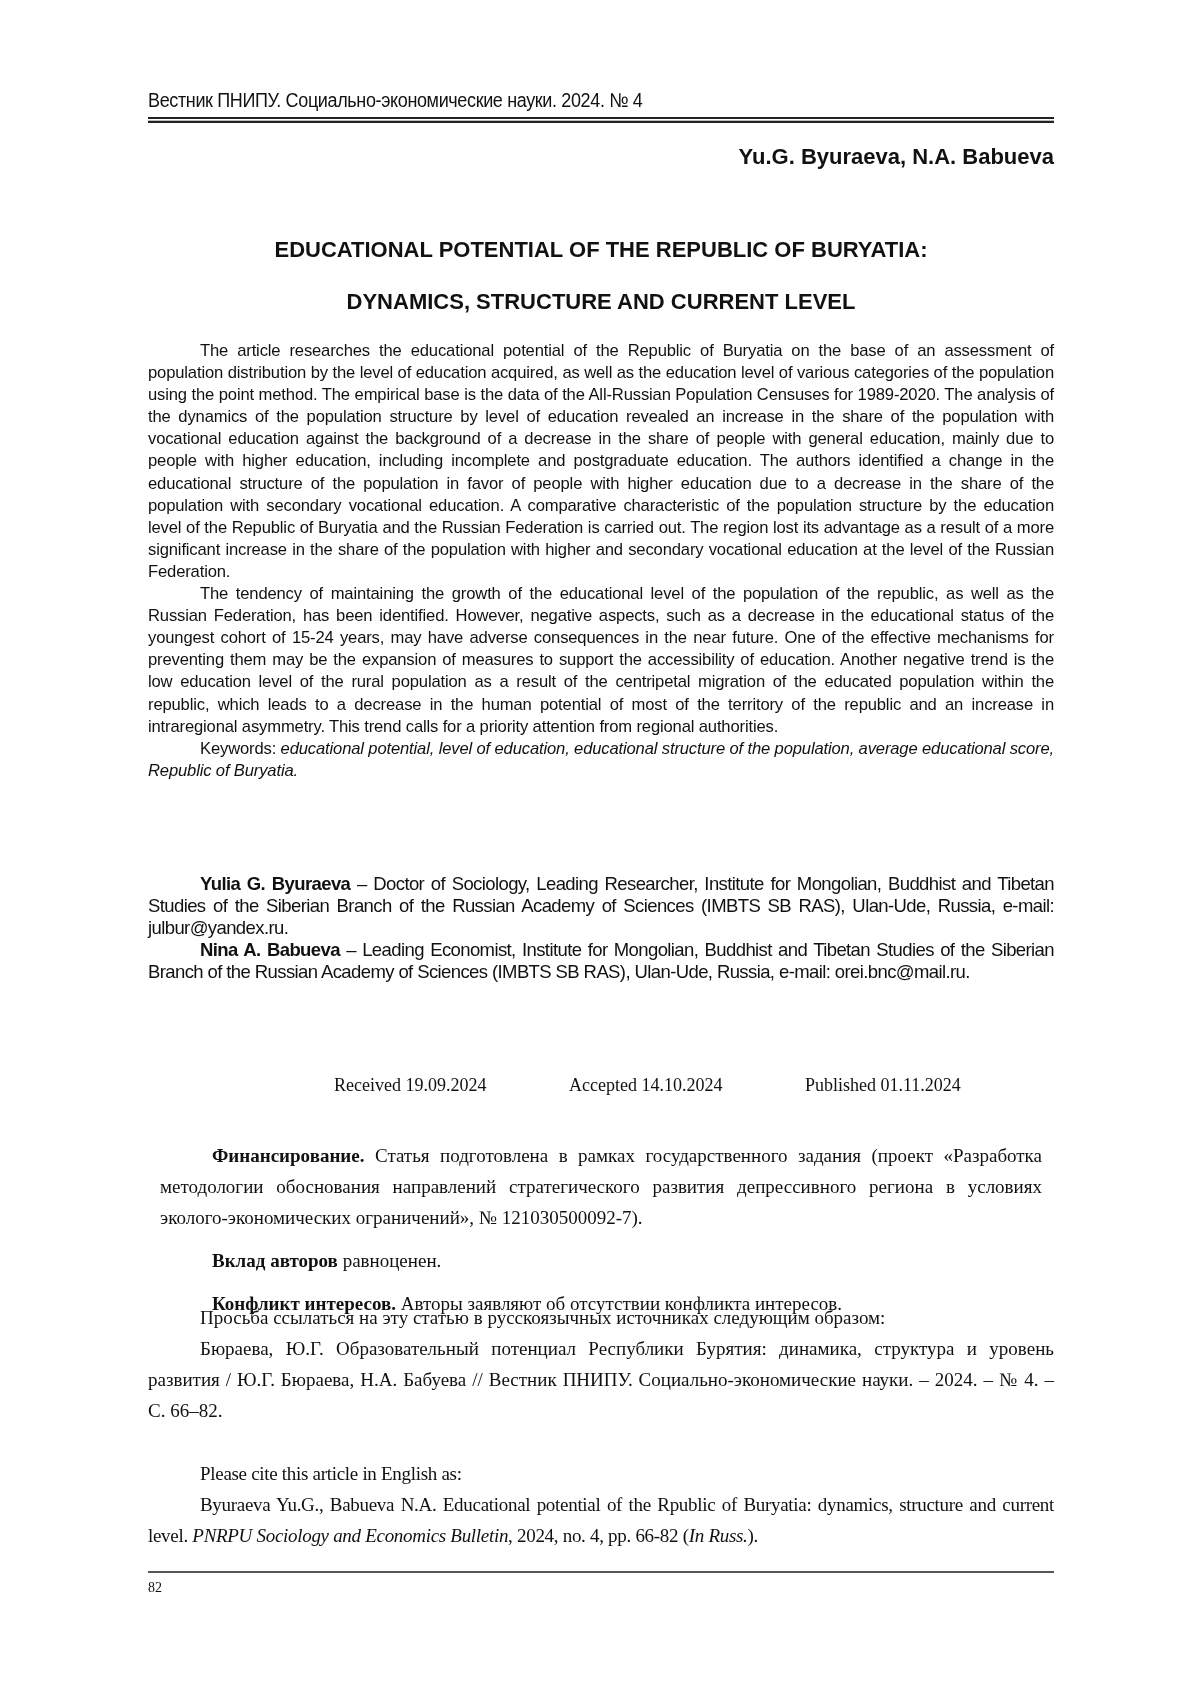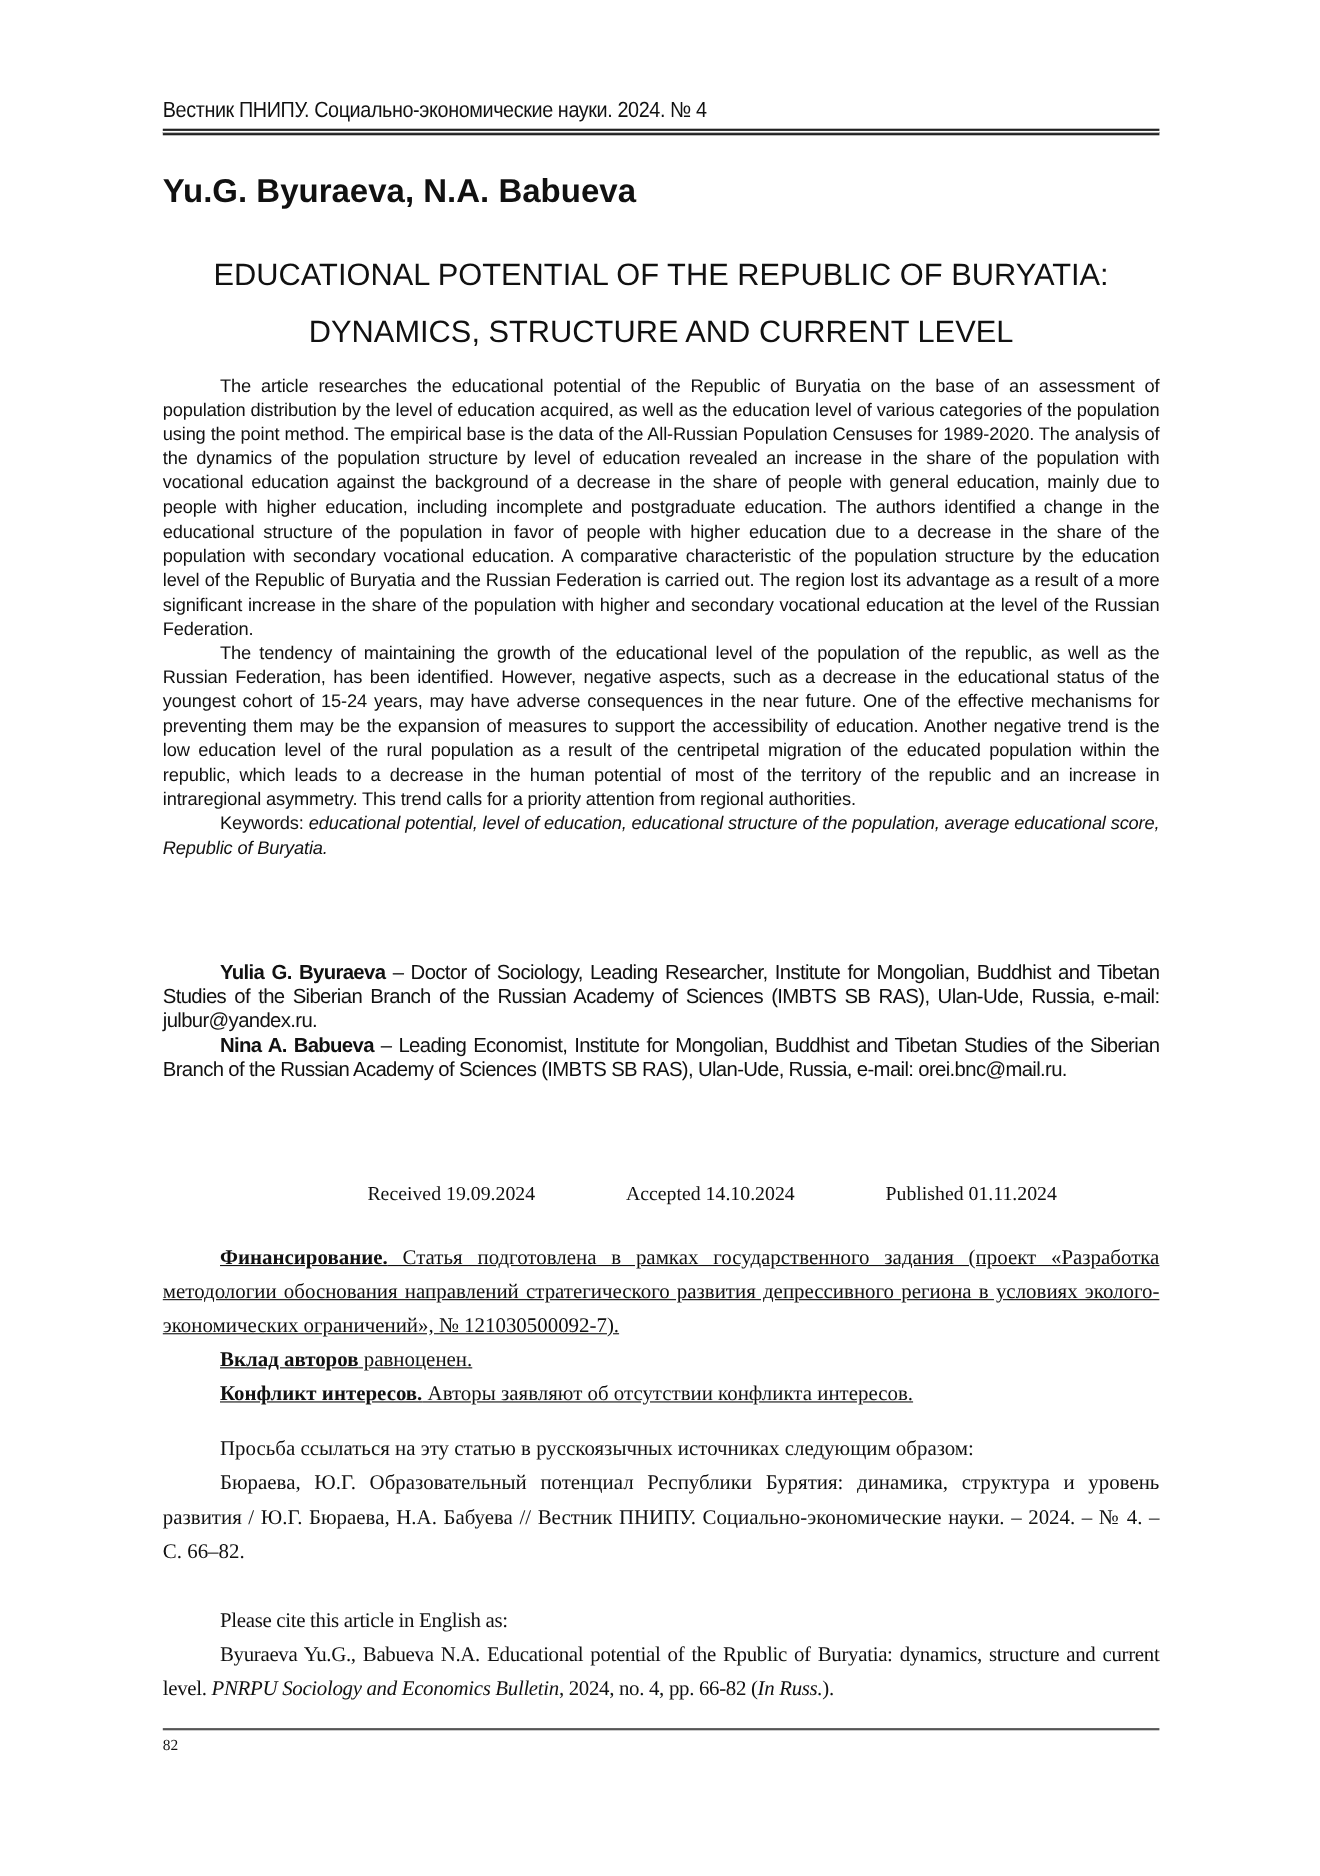--- a/index.html
+++ b/index.html
@@ -5,36 +5,36 @@
     html, body { margin: 0; padding: 0; background: #ffffff; }
     body { width: 1200px; height: 1705px; position: relative; color: #111; overflow: hidden; }
     .page { position: absolute; left: 148px; top: 0; width: 906px; }
     .sans { font-family: "Liberation Sans", sans-serif; }
     .serif { font-family: "Liberation Serif", serif; }
 
     .running-head { position: absolute; top: 89px; left: 0; font-size: 20px; letter-spacing: -0.4px; transform: scaleX(0.9); transform-origin: left; white-space: nowrap; }
     .head-rule { position: absolute; top: 117px; left: 0; width: 906px; height: 6px; border-top: 2px solid #222; border-bottom: 3px solid #222; box-sizing: border-box; }
     .head-rule::after { content: ""; position: absolute; left: 0; right: 0; top: 1px; height: 1px; background: #bbb; }
 
-    .authors { position: absolute; top: 158px; left: 0; width: 906px; text-align: left; font-size: 30px; font-weight: bold; }
-    .title { position: absolute; top: 224px; left: 0; width: 906px; text-align: center; font-size: 28px; font-weight: normal; line-height: 52px; }
+    .authors { position: absolute; top: 144px; left: 0; width: 906px; text-align: right; font-size: 22px; font-weight: bold; }
+    .title { position: absolute; top: 224px; left: 0; width: 906px; text-align: center; font-size: 22px; font-weight: bold; line-height: 52px; }
 
     .abstract { position: absolute; top: 340px; left: 0; width: 906px; font-size: 16.6px; line-height: 22.1px; text-align: justify; letter-spacing: -0.15px; }
     .abstract p { margin: 0; text-indent: 52px; }
     .abstract em { font-style: italic; }
 
     .bios { position: absolute; top: 873px; left: 0; width: 906px; font-size: 18.5px; line-height: 22px; text-align: justify; letter-spacing: -0.6px; }
     .bios p { margin: 0; text-indent: 52px; }
     .bios b { font-weight: bold; }
 
     .dates { position: absolute; top: 1075px; left: 0; width: 906px; font-size: 18px; white-space: nowrap; }
     .dates span { position: absolute; top: 0; }
 
     .funding { position: absolute; top: 1128px; left: 0; width: 906px; font-size: 19px; line-height: 31px; text-align: justify; }
-    .funding p { margin: 0; text-indent: 52px; text-decoration: underline; }
+    .funding p { margin: 12px; text-indent: 52px; }
 
     .cite-ru { position: absolute; top: 1302px; left: 0; width: 906px; font-size: 19px; line-height: 31px; text-align: justify; }
     .cite-ru p { margin: 0; text-indent: 52px; }
 
     .cite-en { position: absolute; top: 1458px; left: 0; width: 906px; font-size: 19px; line-height: 31px; text-align: justify; letter-spacing: -0.3px; }
     .cite-en p { margin: 0; text-indent: 52px; }
 
     .foot-rule { position: absolute; top: 1571px; left: 0; width: 906px; height: 2px; background: #555; }
     .page-num { position: absolute; top: 1580px; left: 0; font-size: 14px; }
   </style>

